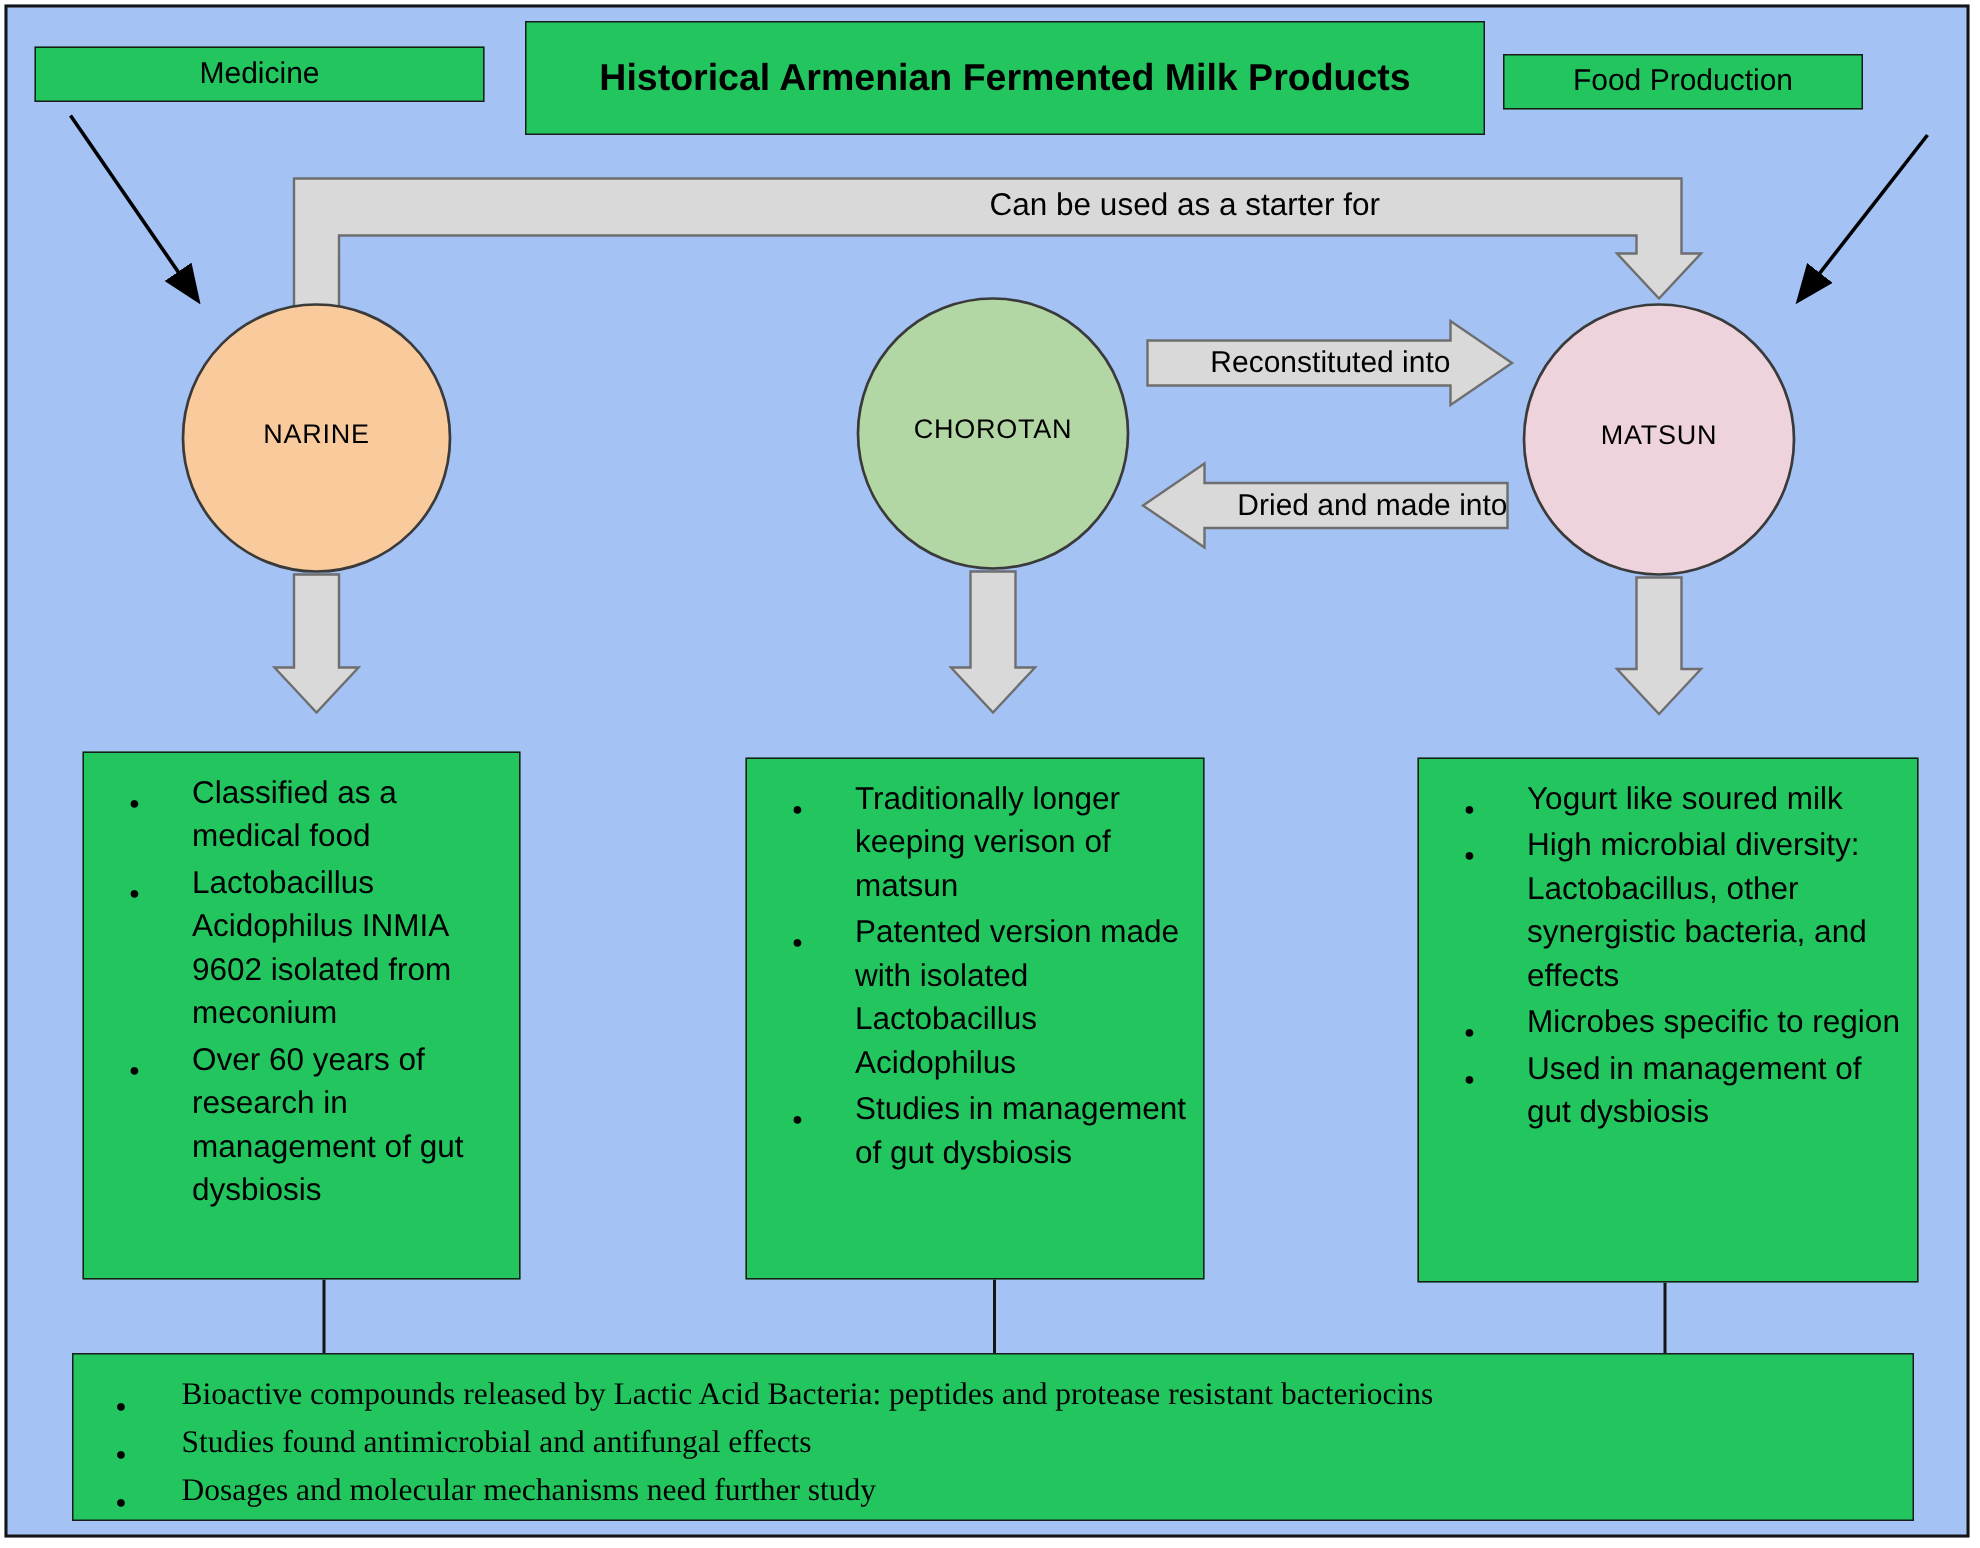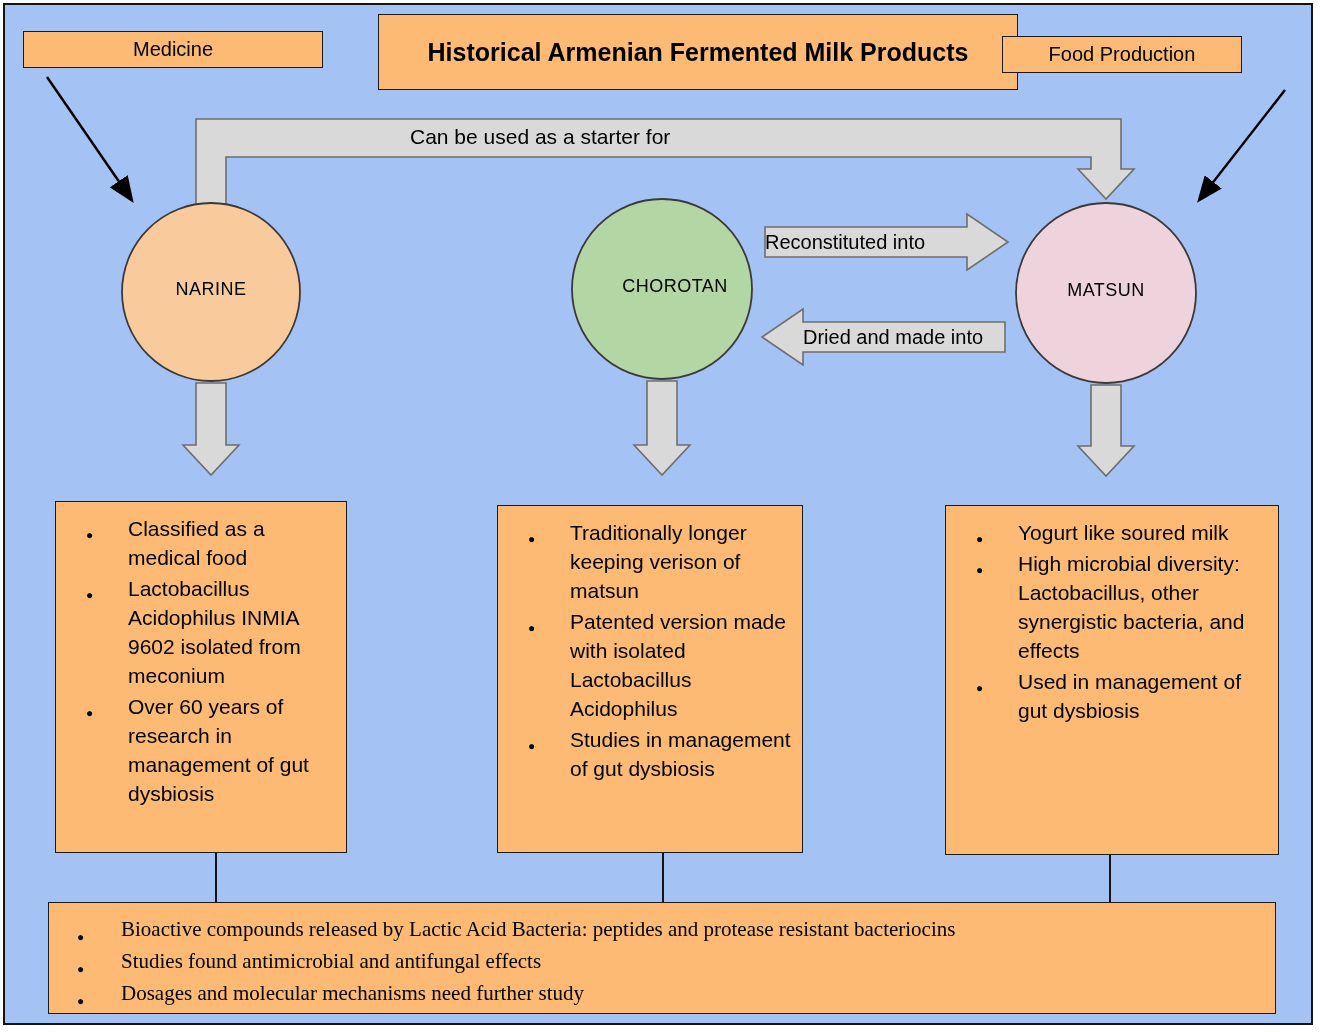--- a/index.html
+++ b/index.html
@@ -8,54 +8,53 @@
     position: relative;
     width: 1310px;
     height: 1022px;
     margin: 3px;
     border: 2px solid #141414;
     background: #a4c2f4;
     overflow: hidden;
   }
   .abs { position: absolute; }
   .white-box {
-    background: #fdba74;
+    background: #22c55e;
     border: 1.5px solid #1b1b1b;
   }
   .label-box {
     display: flex;
     align-items: center;
     justify-content: center;
     font-size: 20px;
     color: #000;
   }
   .title-box {
     display: flex;
     align-items: center;
     justify-content: center;
     font-size: 25px;
     font-weight: bold;
     color: #000;
     text-align: left;
-    margin-left: 28px;
   }
   svg.arrows { left: 0; top: 0; }
   .gray-arrow { fill: #d9d9d9; stroke: #6e6e6e; stroke-width: 1.6px; }
   .node-circle { stroke: #3a3a3a; stroke-width: 1.8px; }
   .black-arrow { stroke: #000000; stroke-width: 2.4px; }
   .connector { stroke: #141414; stroke-width: 2px; }
   .node-label {
     width: 200px;
     text-align: center;
     font-size: 18px;
     letter-spacing: 0.5px;
     color: #000;
   }
   .arrow-label {
-    text-align: left;
+    text-align: right;
     font-size: 20px;
     color: #000;
     white-space: nowrap;
   }
   .starter-label { font-size: 21px; }
   .details-box { padding: 12px 10px 0 30px; }
   .details-box ul, .summary-box ul { list-style: none; }
   .details-box li {
     position: relative;
     padding-left: 42px;
@@ -135,21 +134,21 @@
     <span>Food Production</span>
   </div>
 
   <div class="abs arrow-label starter-label" style="left:405px; top:120px; width:510px;">Can be used as a starter for</div>
 
   <div class="abs arrow-label" style="left:760px; top:226px; width:202px;">Reconstituted into</div>
 
   <div class="abs arrow-label" style="left:798px; top:321px; width:202px;">Dried and made into</div>
 
   <div class="abs node-label" style="left:106px; top:274px;">NARINE</div>
-  <div class="abs node-label" style="left:570px; top:271px;">CHOROTAN</div>
+  <div class="abs node-label" style="left:557px; top:271px;">CHOROTAN</div>
   <div class="abs node-label" style="left:1001px; top:275px;">MATSUN</div>
 
   <div class="abs white-box details-box" style="left:50px; top:496px; width:292px; height:352px;">
     <ul>
       <li>Classified as a medical food</li>
       <li>Lactobacillus Acidophilus INMIA 9602 isolated from meconium</li>
       <li>Over 60 years of research in management of gut dysbiosis</li>
     </ul>
   </div>
 
@@ -158,20 +157,21 @@
       <li>Traditionally longer keeping verison of matsun</li>
       <li>Patented version made with isolated Lactobacillus Acidophilus</li>
       <li>Studies in management of gut dysbiosis</li>
     </ul>
   </div>
 
   <div class="abs white-box details-box" style="left:940px; top:500px; width:334px; height:350px;">
     <ul>
       <li>Yogurt like soured milk</li>
       <li>High microbial diversity: Lactobacillus, other synergistic bacteria, and effects</li>
+      <li>Microbes specific to region</li>
       <li>Used in management of gut dysbiosis</li>
     </ul>
   </div>
 
   <div class="abs white-box summary-box" style="left:43px; top:897px; width:1228px; height:112px;">
     <ul>
       <li>Bioactive compounds released by Lactic Acid Bacteria: peptides and protease resistant bacteriocins</li>
       <li>Studies found antimicrobial and antifungal effects</li>
       <li>Dosages and molecular mechanisms need further study</li>
     </ul>

